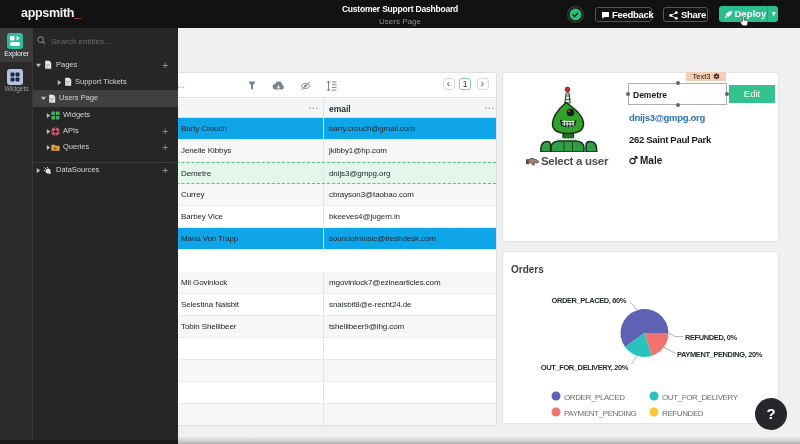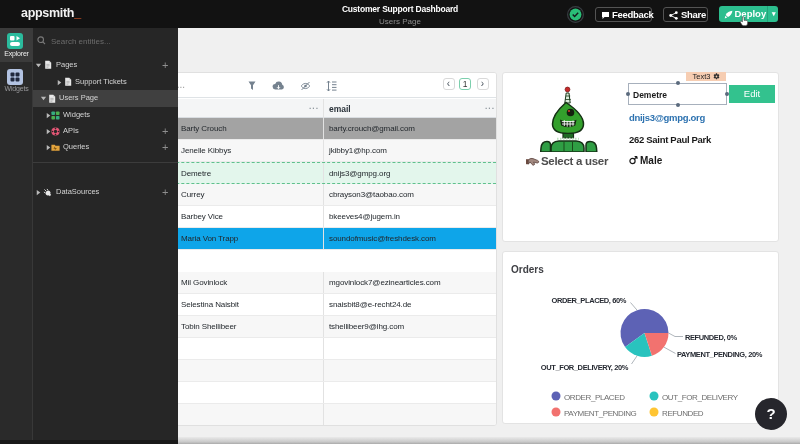--- a/index.html
+++ b/index.html
@@ -82,21 +82,21 @@
     <div class="abs" style="left:355.5px;top:4.5px;width:12px;height:12px;border:1px solid #d9d9d9;border-radius:3px;color:#4a545e;text-align:center;line-height:10px;font-size:10px;">›</div>
   </div>
   <div id="t-header">
     <div class="vsep" style="height:19px;"></div>
     <div class="abs" style="left:60px;top:5px;margin-top:36px;">name</div>
     <div class="abs" style="left:188px;top:2px;color:#90989f;letter-spacing:1px;">...</div>
     <div class="abs" style="left:208px;top:5px;">email</div>
     <div class="abs" style="left:364px;top:2px;color:#90989f;letter-spacing:1px;">...</div>
   </div>
   <div id="t-body" style="position:absolute;left:0;top:45px;width:100%;height:309px;">
-      <div class="trow rowline" style="top:0px;background:#a3a3a3;">
+      <div class="trow rowline" style="top:0px;background:#0ea5e9;">
         <div class="vsep"></div>
         <div class="c1">Barty Crouch</div>
         <div class="c2">barty.crouch@gmail.com</div>
       </div>
       <div class="trow rowline" style="top:22px;background:#f7f7f7;">
         <div class="vsep"></div>
         <div class="c1">Jenelle Kibbys</div>
         <div class="c2">jkibby1@hp.com</div>
       </div>
       <div class="trow rowline" style="top:44px;background:#e3f6ec;border-top:1px dashed #5fc08d;border-bottom:1px dashed #5fc08d;">
@@ -334,21 +334,21 @@
         <svg width="7" height="7" viewBox="0 0 8 8" style="position:absolute;left:45px;top:5px">
           <path d="M2 1 v6 l4-3 Z" fill="#b9b9b9"></path>
         </svg>
         <svg width="9" height="9" viewBox="0 0 11 11" style="position:absolute;left:51px;top:4px">
           <path d="M0.5 2 h4 l1 1.5 h5 v6 h-10 Z" fill="#e2a33d"></path>
           <path d="M4.8 4.2 3 7h2l-.8 2.6 3-3.6h-2Z" fill="#7a5210"></path>
         </svg>
         <span style="position:absolute;left:63px;top:0;">Queries</span>
         <span class="plus" style="top:0;">+</span>
       </div>
-      <div class="tree" style="left:0;top:156px;width:152px;height:16.5px;line-height:16.5px;">
+      <div class="tree" style="left:0;top:134px;width:152px;height:16.5px;line-height:16.5px;">
         <svg width="7" height="7" viewBox="0 0 8 8" style="position:absolute;left:35px;top:5px">
           <path d="M2 1 v6 l4-3 Z" fill="#b9b9b9"></path>
         </svg>
         <svg width="10" height="10" viewBox="0 0 11 11" style="position:absolute;left:43px;top:3.5px">
           <path d="M3 4.5 a2.6 2.6 0 0 0 3.5 3.5 l1 1 1.5-1.5 -1-1 a2.6 2.6 0 0 0 -3.5-3.5 Z" fill="#e8e8e8"></path>
           <path d="M3.2 3.2 1.6 1.6 M5.2 2.2 4.4 1 M2.2 5.2 1 4.4" stroke="#e8e8e8" stroke-width="1"></path>
         </svg>
         <span style="position:absolute;left:56px;top:0;">DataSources</span>
         <span class="plus" style="top:0;">+</span>
       </div>

